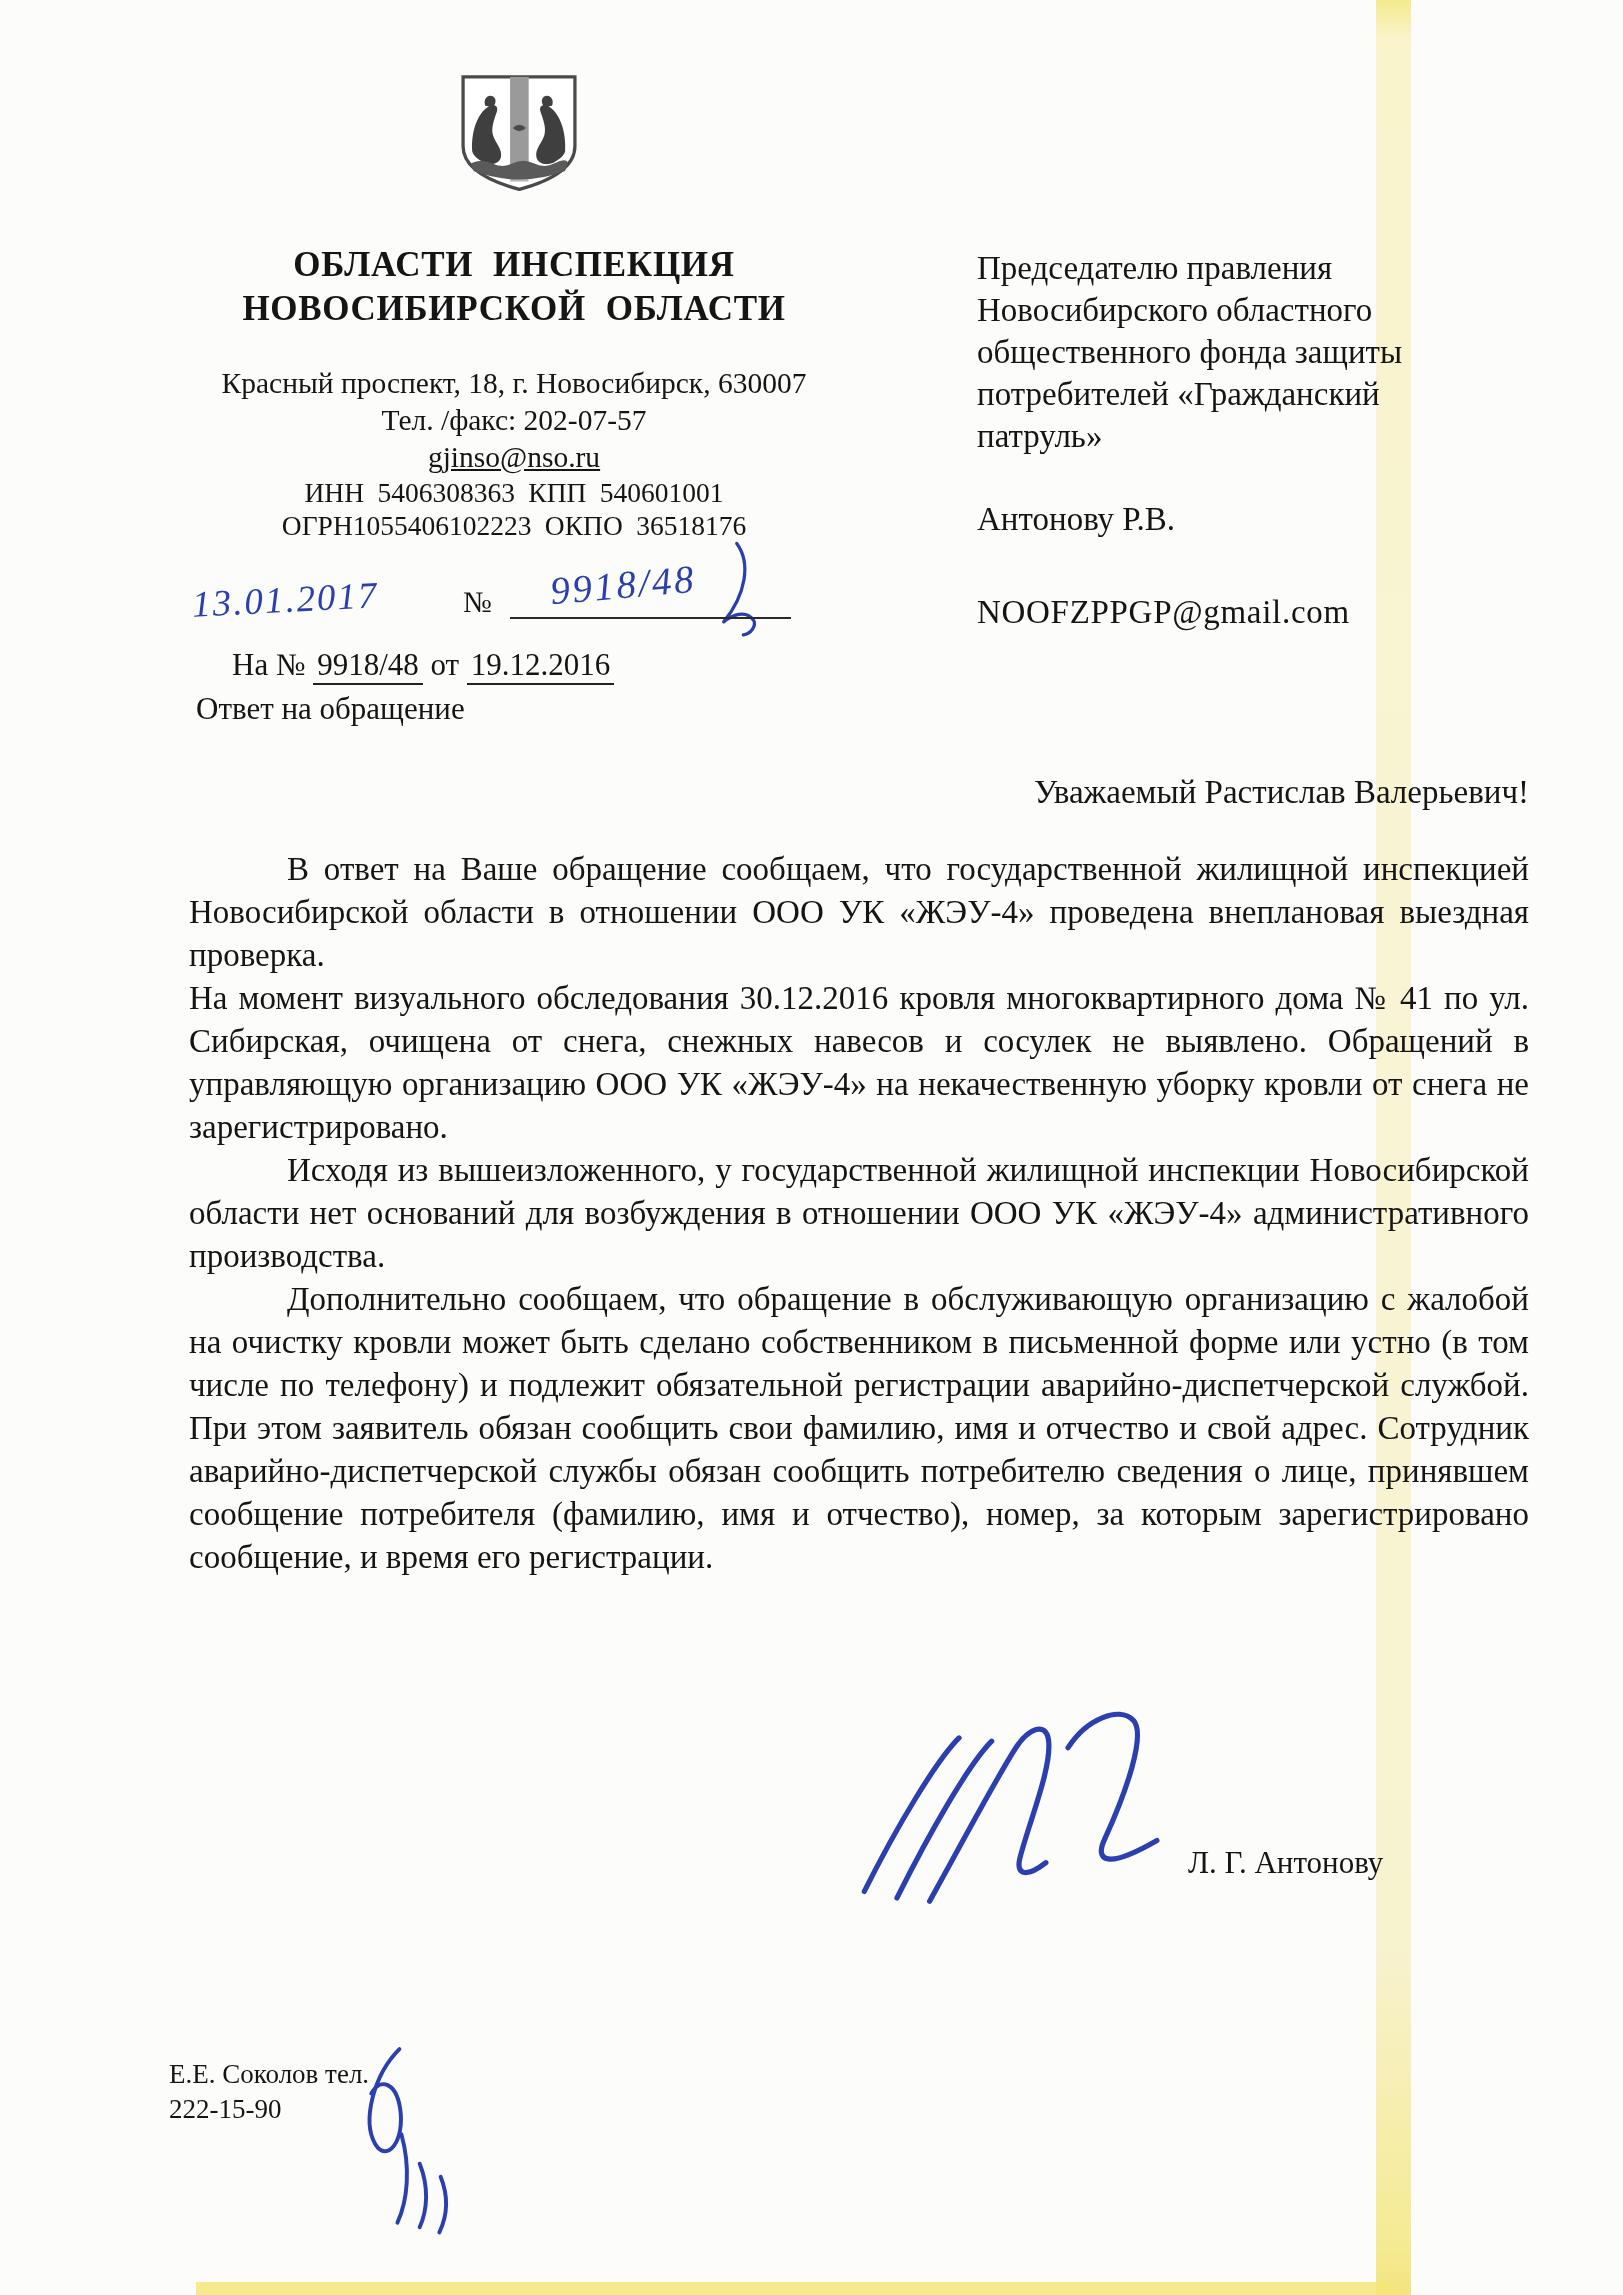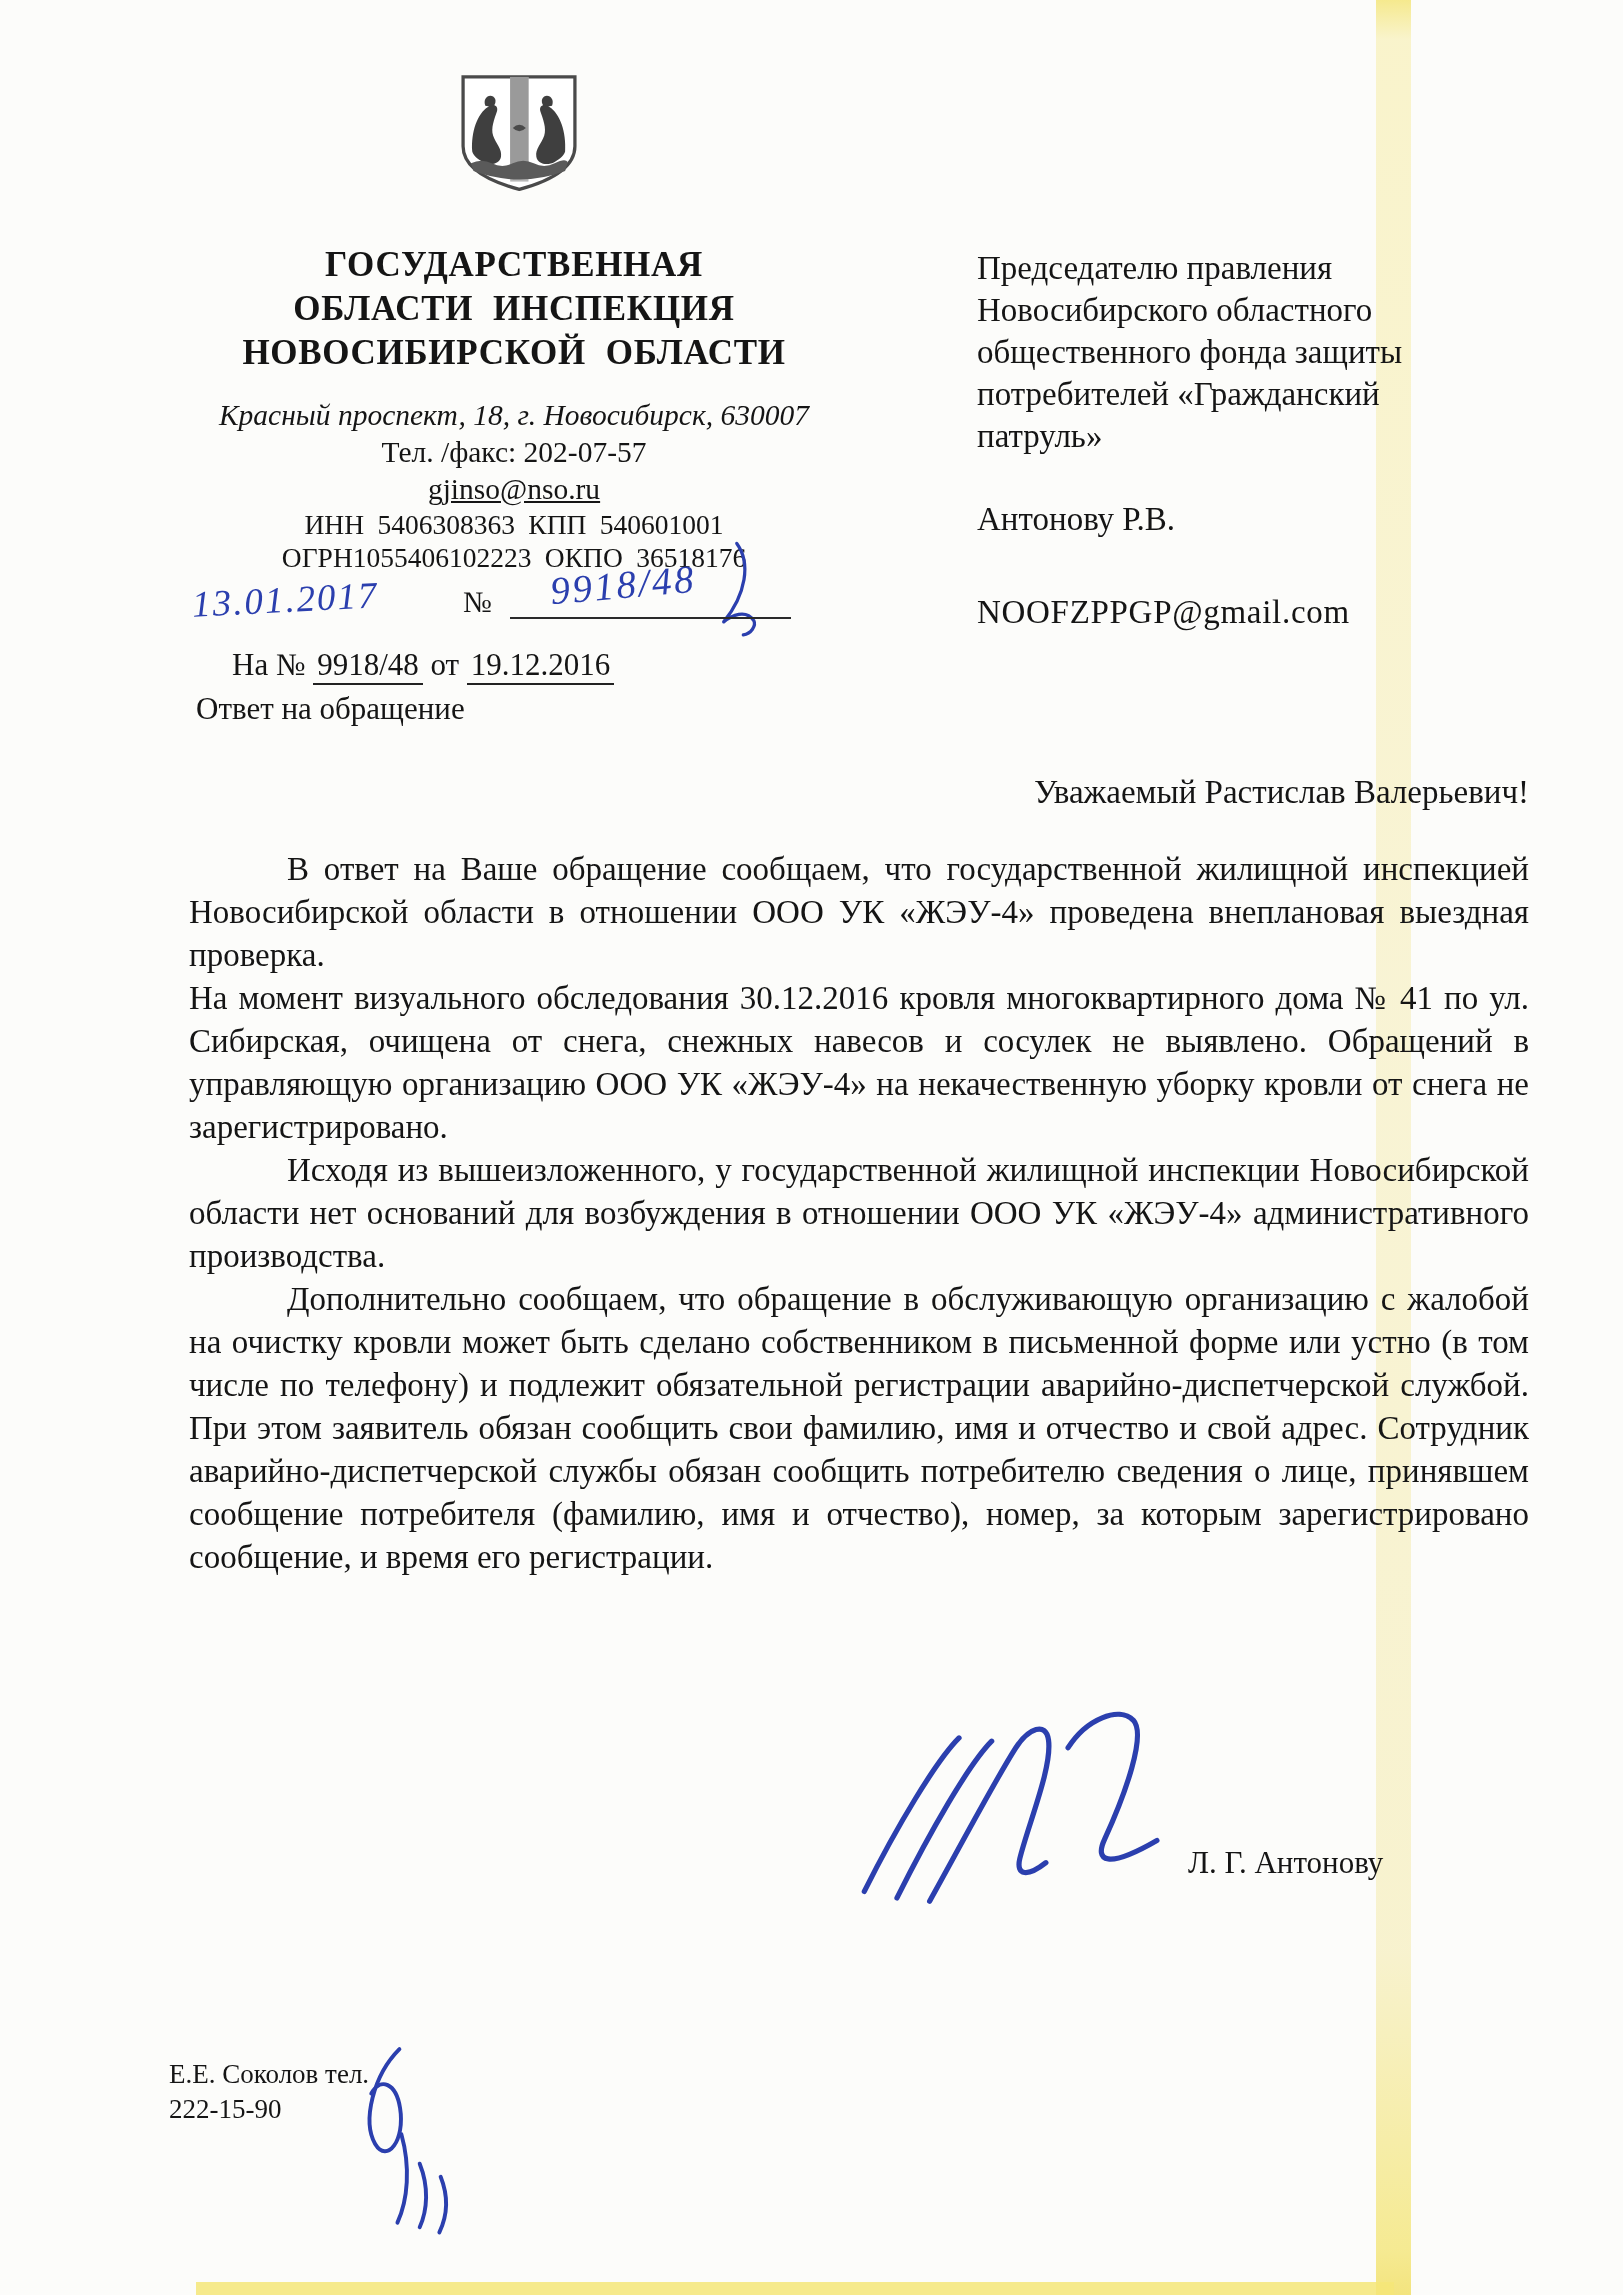--- a/index.html
+++ b/index.html
@@ -34,21 +34,21 @@
 
   
   .emblem { position: absolute; left: 455px; top: 73px; width: 128px; height: 121px; }
 
   
   .org-block {
     position: absolute; left: 164px; top: 243px; width: 700px;
     text-align: center;
   }
   .org-name { font-weight: bold; font-size: 35px; line-height: 44px; letter-spacing: 0.7px; word-spacing: 10.5px; }
-  .org-address { font-size: 29.5px; line-height: 37px; margin-top: 22px; font-style: italic; }
+  .org-address { font-size: 29.5px; line-height: 37px; margin-top: 34px; }
   .org-phone { font-size: 29.5px; line-height: 37px; }
   .org-email { font-size: 29.5px; line-height: 37px; text-decoration: underline; }
   .org-codes { font-size: 27.5px; line-height: 33px; word-spacing: 6.5px; }
 
   .hw-row { position: absolute; left: 183px; top: 571px; width: 694px; height: 72px; }
   .hw-date {
     position: absolute; left: 9.2px; top: 6.5px;
     font-style: italic; font-size: 37px; color: #2b3fae;
     transform: rotate(-3deg); letter-spacing: 2px; white-space: nowrap;
   }
@@ -105,21 +105,20 @@
 
     <path d="M168 120 C170 90 160 62 144 52 C136 46 128 50 130 58 C134 70 140 84 136 96 C132 108 122 116 124 128 C126 140 142 142 152 136 C162 130 166 126 168 120 Z" fill="#3f3f3f"></path>
     <path d="M148 50 C152 40 144 32 136 36 C130 40 132 50 138 52 Z" fill="#3f3f3f"></path>
 
     <path d="M88 84 Q98 74 108 84 Q98 94 88 84 Z" fill="#4a4a4a"></path>
 
     <path d="M24 138 Q40 130 56 138 T88 138 T120 138 T152 138 T172 136 L168 150 Q98 176 28 150 Z" fill="#5a5a5a"></path>
   </svg>
 
   <div class="org-block">
-    <div class="org-name">ГОСУДАРСТВЕННАЯ</div>
     <div class="org-name">ОБЛАСТИ  ИНСПЕКЦИЯ</div>
     <div class="org-name">НОВОСИБИРСКОЙ  ОБЛАСТИ</div>
     <div class="org-address">Красный проспект, 18, г. Новосибирск, 630007</div>
     <div class="org-phone">Тел. /факс: 202-07-57</div>
     <div class="org-email">gjinso@nso.ru</div>
     <div class="org-codes">ИНН 5406308363  КПП 540601001</div>
     <div class="org-codes">ОГРН1055406102223 ОКПО 36518176</div>
   </div>
 
   <svg class="hw-curl" viewBox="0 0 130 160">

